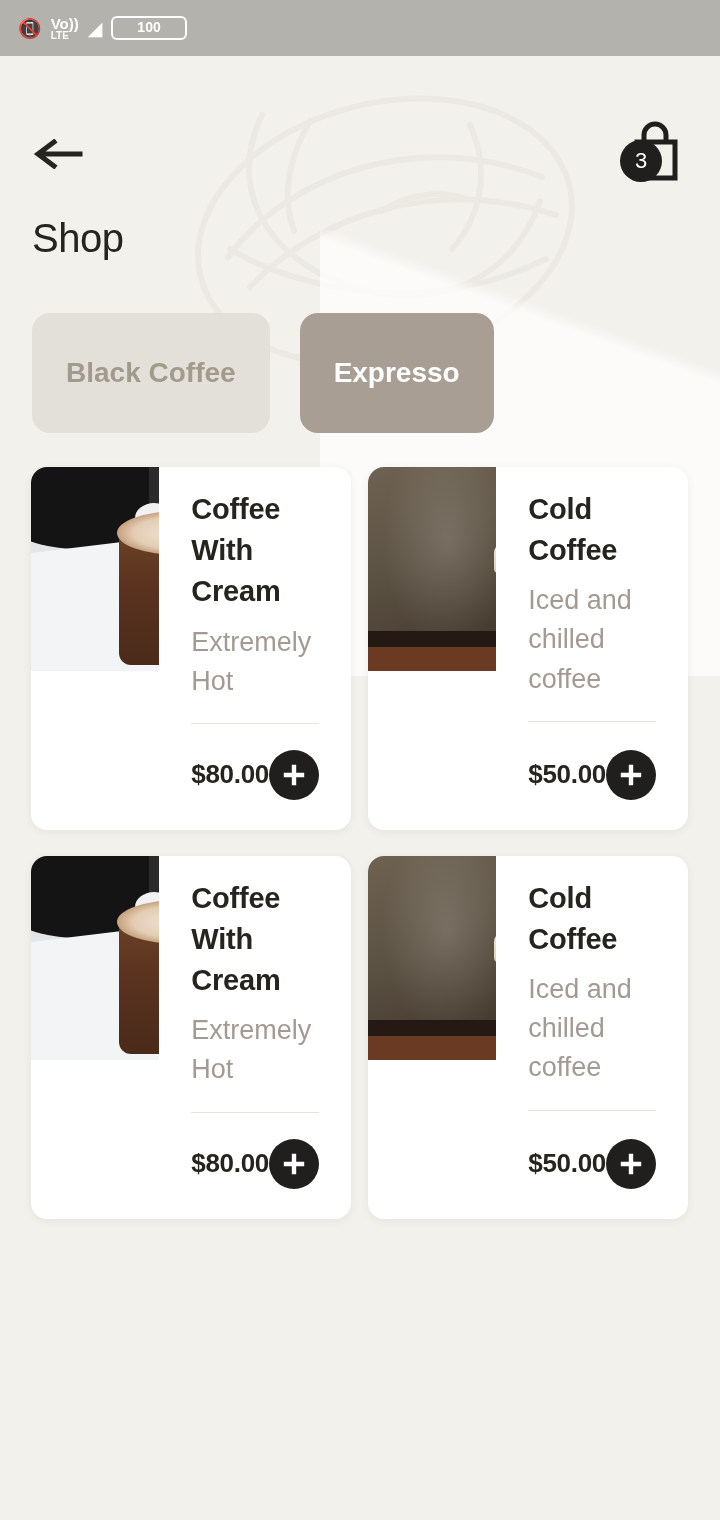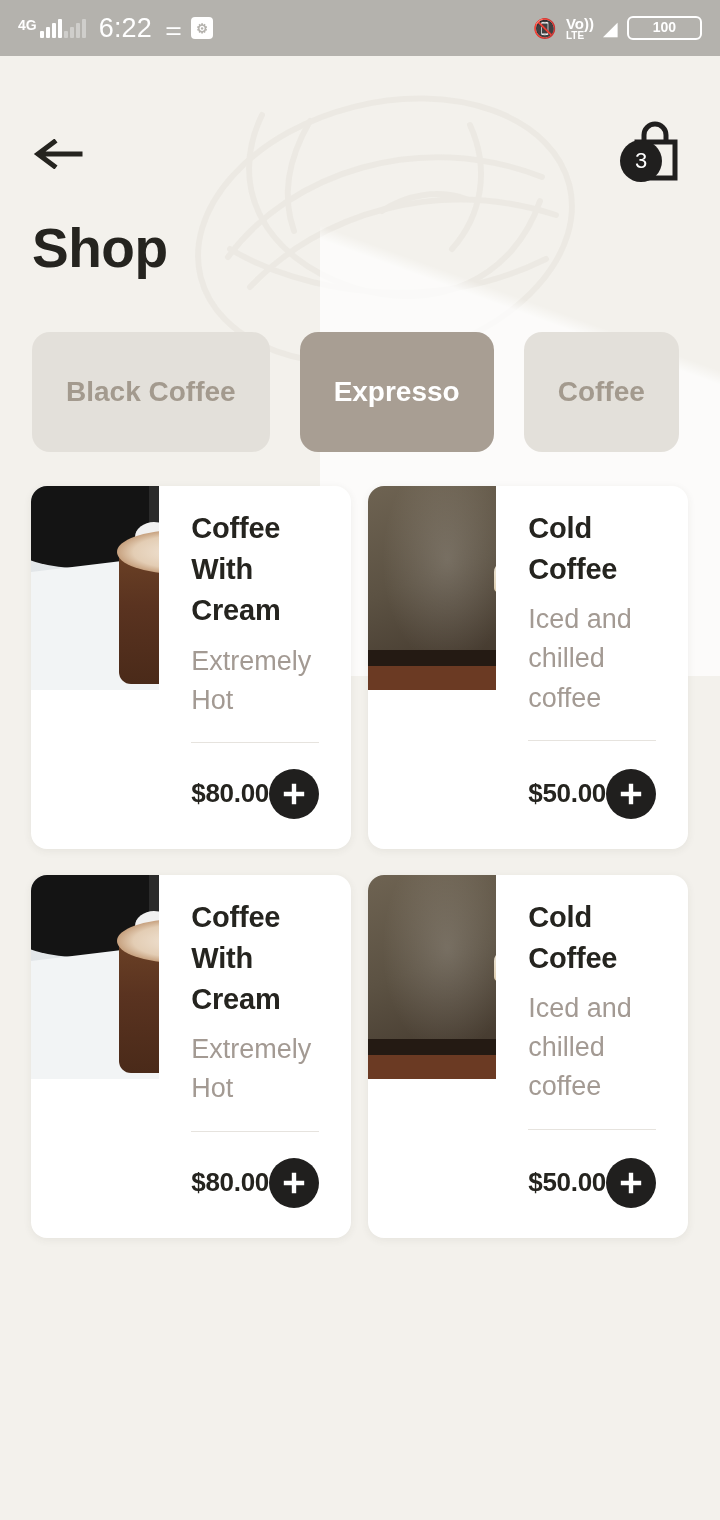--- a/index.html
+++ b/index.html
@@ -66,21 +66,21 @@
     position:absolute; left:-4px; bottom:8px;
     width:42px; height:42px; border-radius:50%;
     background:#201f1e; color:#ffffff;
     display:flex; align-items:center; justify-content:center;
     font-size:22px; font-weight:500;
   }
 
   .page-title{
     position:relative; z-index:3;
     padding:26px 32px 0 32px;
-    font-size:55px; font-weight:bold; color:#25241f; letter-spacing:-.5px;
+    font-size:40px; font-weight:normal; color:#25241f; letter-spacing:-.5px;
   }
 
   
   .tabs{
     position:relative; z-index:3;
     display:flex; gap:30px;
     padding:52px 0 0 32px;
   }
   .tab{
     flex:0 0 auto; height:120px; border-radius:18px; border:none;
@@ -157,40 +157,20 @@
   .img-cold .ice{
     position:absolute; left:126px; top:76px; width:80px; height:30px;
     background:linear-gradient(180deg,#f6efe2 0%,#e4d3b4 100%);
     border-radius:10px 10px 4px 4px; opacity:.95;
   }
 </style>
 </head>
 <body>
 
 <div class="statusbar">
-  <div class="sb-left">
-    <div class="sb-net">
-      <span class="sb-4g">4G</span>
-      <span class="bars">
-          <i></i>
-          <i></i>
-          <i></i>
-          <i></i>
-        </span>
-      <span class="bars dim">
-          <i></i>
-          <i></i>
-          <i></i>
-          <i></i>
-        </span>
-    </div>
-    <span class="sb-time">6:22</span>
-    <span class="sb-ico">⚌</span>
-    <span class="sb-chip">⚙</span>
-  </div>
   <div class="sb-right">
     <span class="sb-ico">📵</span>
     <span class="volte">
       <span class="t">Vo))</span>
       <span class="b">LTE</span>
     </span>
     <span class="sb-ico">◢</span>
     <span class="batt">100</span>
   </div>
 </div>
@@ -224,21 +204,20 @@
       </svg>
       <span class="bag-badge">3</span>
     </button>
   </div>
 
   <div class="page-title">Shop</div>
 
   <div class="tabs">
     <button class="tab">Black Coffee</button>
     <button class="tab active">Expresso</button>
-    <button class="tab">Coffee</button>
   </div>
 
   <div class="grid">
 
     <div class="card">
       <div class="card-img img-hot">
         <div class="mach"></div>
           <div class="spout"></div>
           <div class="drip"></div>
         <div class="tabletop"></div>

